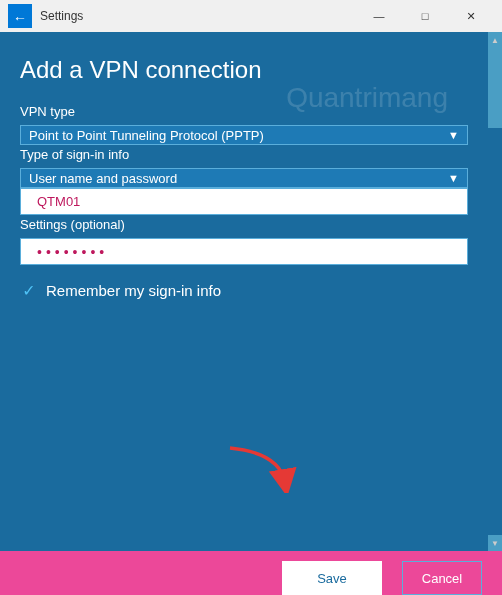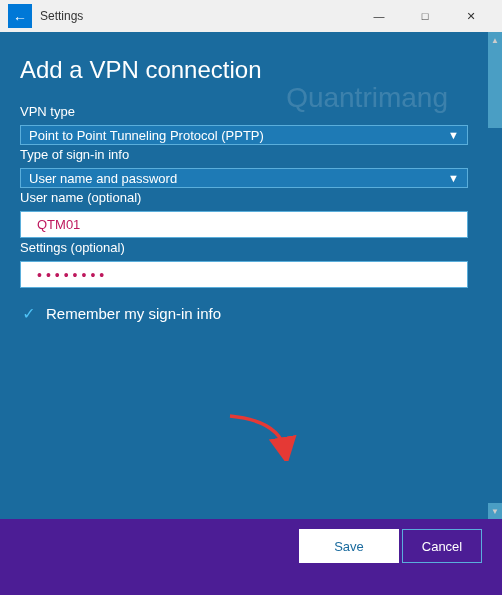--- a/index.html
+++ b/index.html
@@ -195,25 +195,25 @@
       position: absolute;
       bottom: 58px;
       left: 220px;
       width: 80px;
       height: 50px;
       pointer-events: none;
     }
 
     
     .footer {
-      background: #4c1d95;
-      padding: 10px 20px 32px 20px;
+      background: #ec4899;
+      padding: 10px 20px 0 20px;
       display: flex;
       justify-content: flex-end;
-      gap: 3px;
+      gap: 20px;
     }
     .btn-save {
       width: 100px;
       height: 34px;
       background: white;
       color: #1a6b9e;
       border: none;
       font-size: 13px;
       font-weight: 500;
       cursor: pointer;
@@ -256,21 +256,20 @@
     </div>
 
     
     <div class="form-label">Type of sign-in info</div>
     <div class="form-select">
       <span class="form-select-text">User name and password</span>
       <span class="form-select-arrow">▼</span>
     </div>
 
     
-    <div class="form-label">User name (optional)</div>
     <input class="form-input" type="text" value="QTM01" style="">
 
     
     <div class="form-label">Settings (optional)</div>
     <input class="form-input password-input" type="password" value="12345678" style="">
 
     
     <div class="checkbox-row">
       <div class="checkbox-icon">✓</div>
       <span class="checkbox-label">Remember my sign-in info</span>

